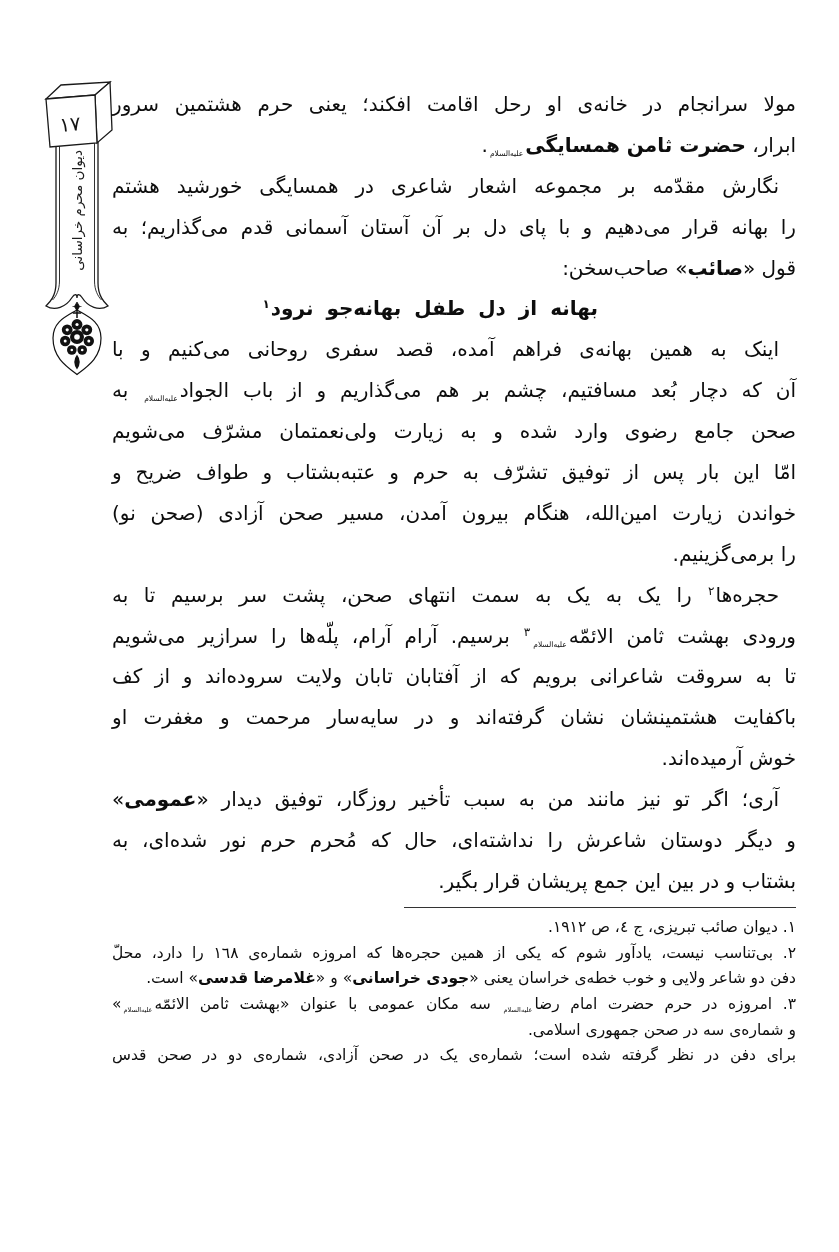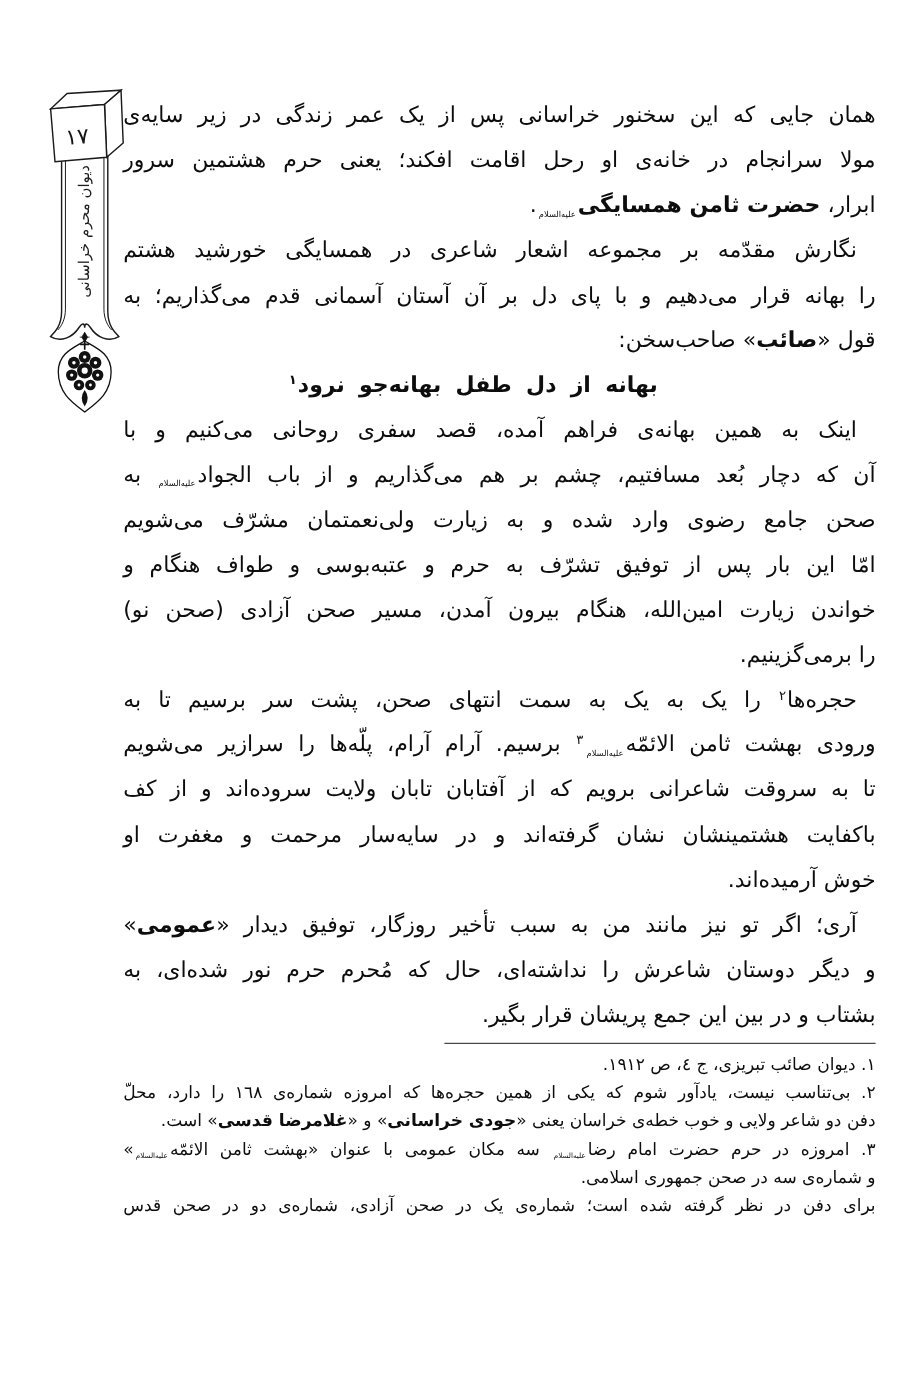--- a/index.html
+++ b/index.html
@@ -106,37 +106,36 @@
     <path d="M8,21 L57,17 L59,65 L12,69 Z"></path>
   </g>
 </svg>
 
 <div class="page-num">١٧</div>
 
 <div class="spine-title">دیوان محرم خراسانی</div>
 
 <div class="main">
   <div>
-      <div class="row j"><span>همان جایی که این سخنور خراسانی پس از یک عمر زندگی در زیر سایه‌ی</span></div>
       <div class="row j"><span>مولا سرانجام در خانه‌ی او رحل اقامت افکند؛ یعنی حرم هشتمین سرور</span></div>
       <div class="row e"><span>ابرار، </span><span class="b">حضرت ثامن همسایگی</span><span class="hon">
           <span>علیه</span>
           <span>السلام</span>
         </span><span>.</span></div>
       <div class="row j ind"><span>نگارش مقدّمه بر مجموعه اشعار شاعری در همسایگی خورشید هشتم</span></div>
       <div class="row j"><span>را بهانه قرار می‌دهیم و با پای دل بر آن آستان آسمانی قدم می‌گذاریم؛ به</span></div>
       <div class="row e"><span>قول «</span><span class="b">صائب</span><span>» صاحب‌سخن:</span></div>
       <div class="row e poem"><span class="b">بهانه از دل طفل بهانه‌جو نرود</span><sup>١</sup></div>
       <div class="row j ind"><span>اینک به همین بهانه‌ی فراهم آمده، قصد سفری روحانی می‌کنیم و با</span></div>
       <div class="row j"><span>آن که دچار بُعد مسافتیم، چشم بر هم می‌گذاریم و از باب الجواد</span><span class="hon">
           <span>علیه</span>
           <span>السلام</span>
         </span><span> به</span></div>
       <div class="row j"><span>صحن جامع رضوی وارد شده و به زیارت ولی‌نعمتمان مشرّف می‌شویم</span></div>
-      <div class="row j"><span>امّا این بار پس از توفیق تشرّف به حرم و عتبه‌بوسی و طواف هنگام و</span></div>
+      <div class="row j"><span>امّا این بار پس از توفیق تشرّف به حرم و عتبه‌بشتاب و طواف ضریح و</span></div>
       <div class="row j"><span>خواندن زیارت امین‌الله، هنگام بیرون آمدن، مسیر صحن آزادی (صحن نو)</span></div>
       <div class="row e"><span>را برمی‌گزینیم.</span></div>
       <div class="row j ind"><span>حجره‌ها</span><sup>٢</sup><span> را یک به یک به سمت انتهای صحن، پشت سر برسیم تا به</span></div>
       <div class="row j"><span>ورودی بهشت ثامن الائمّه</span><span class="hon">
           <span>علیه</span>
           <span>السلام</span>
         </span><sup>٣</sup><span> برسیم. آرام آرام، پلّه‌ها را سرازیر می‌شویم</span></div>
       <div class="row j"><span>تا به سروقت شاعرانی برویم که از آفتابان تابان ولایت سروده‌اند و از کف</span></div>
       <div class="row j"><span>باکفایت هشتمینشان نشان گرفته‌اند و در سایه‌سار مرحمت و مغفرت او</span></div>
       <div class="row e"><span>خوش آرمیده‌اند.</span></div>

